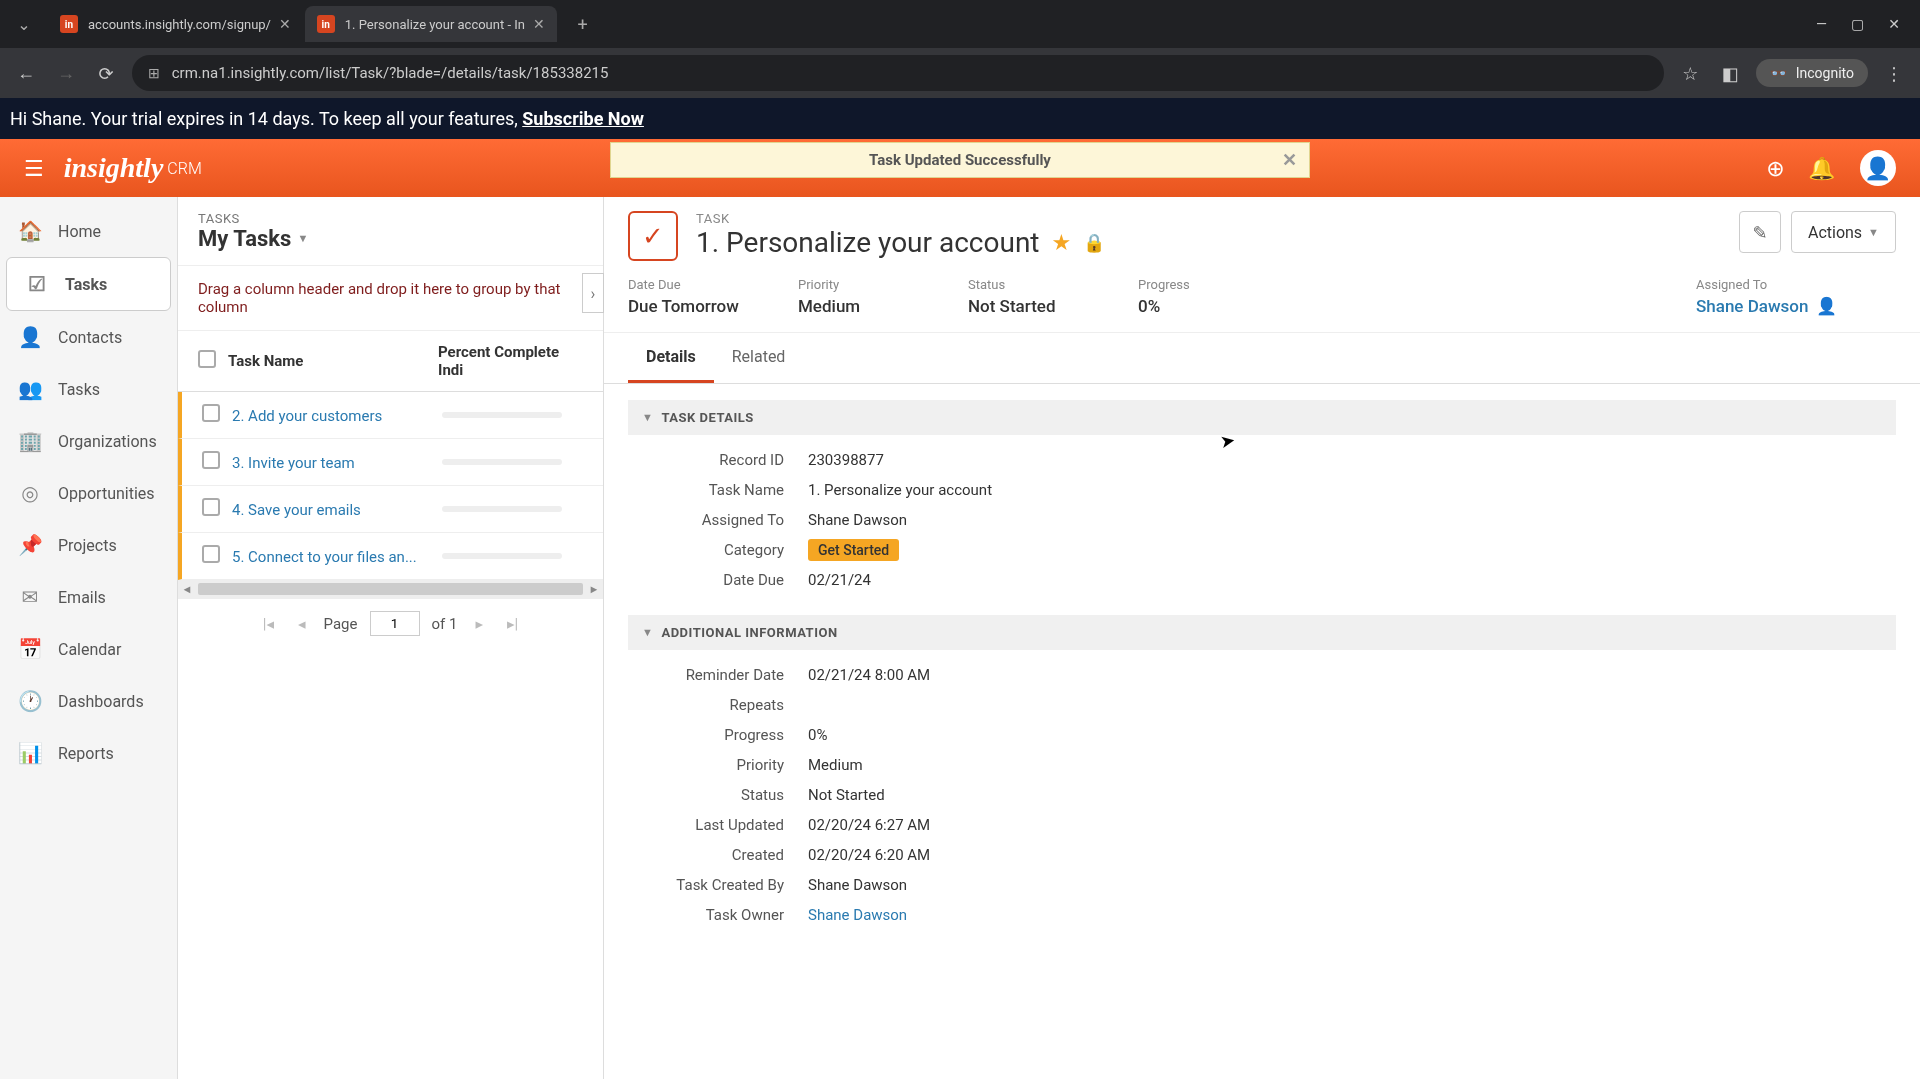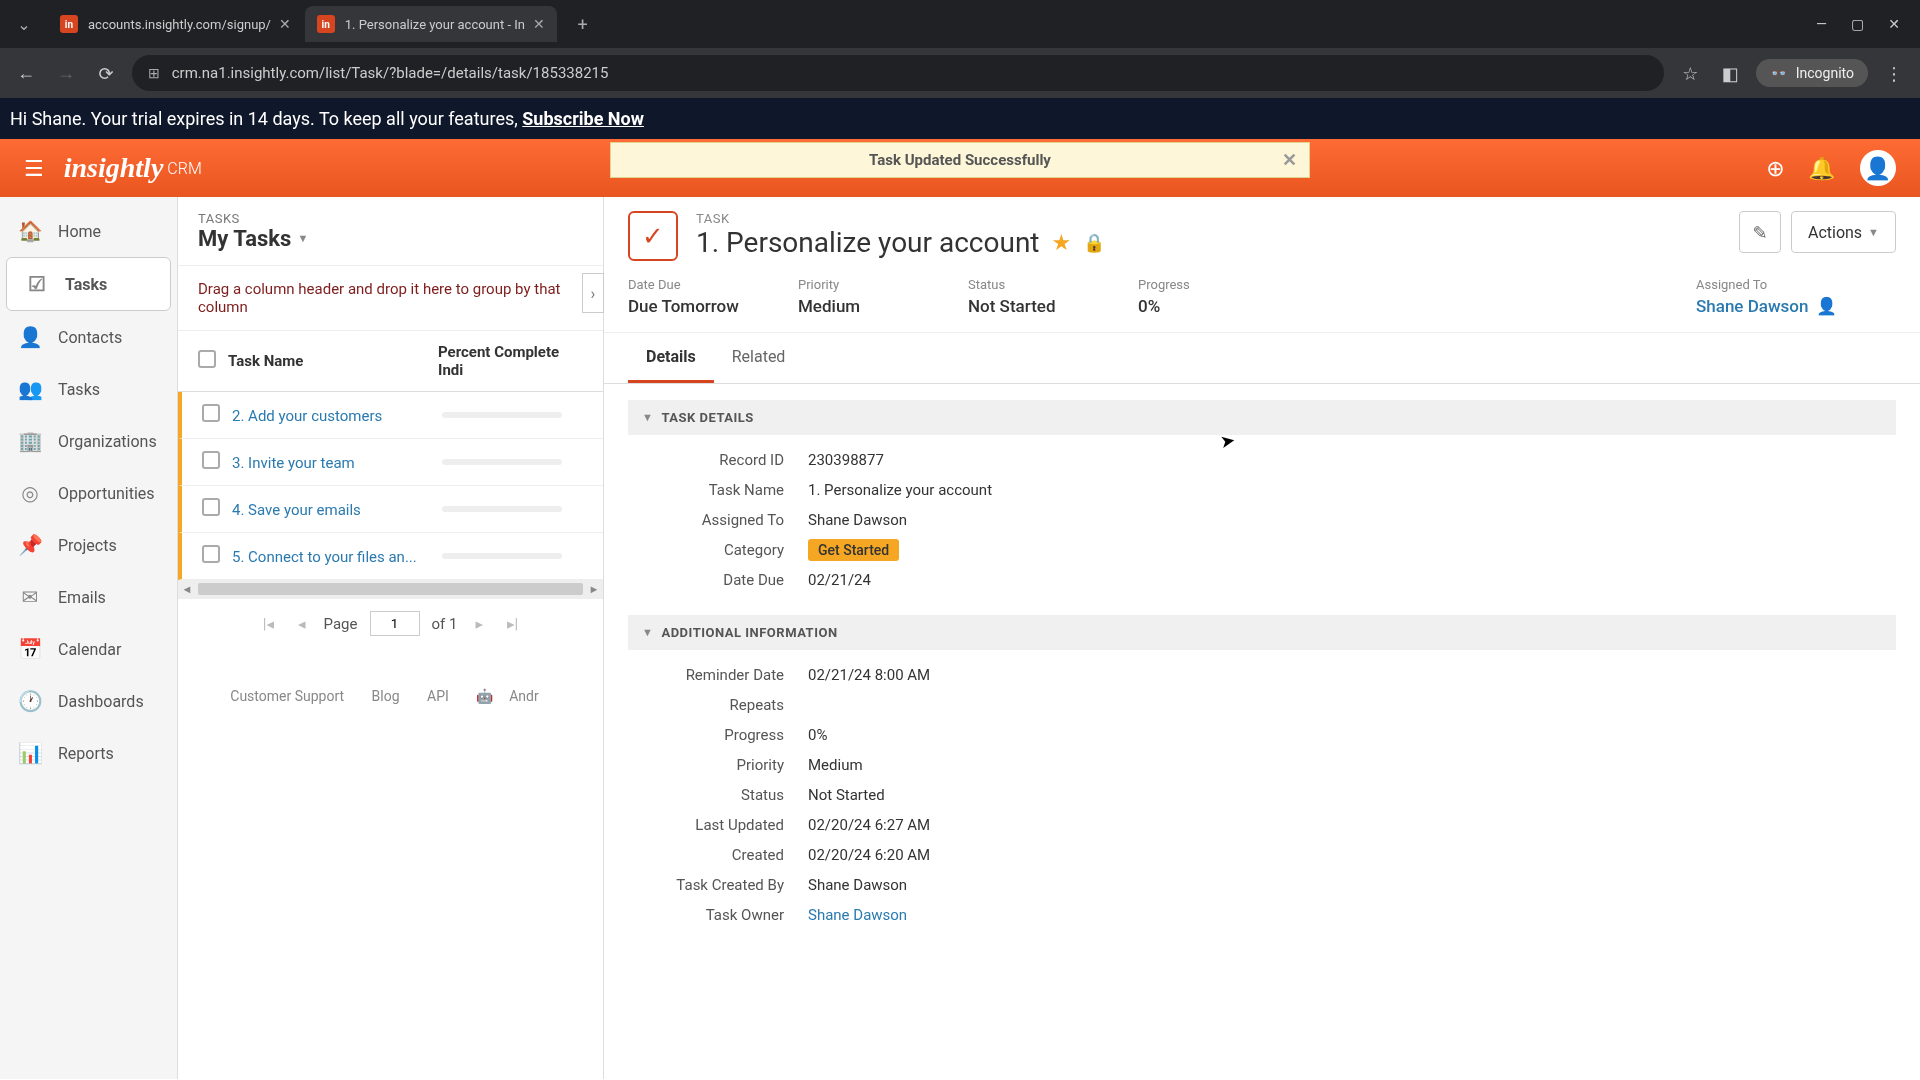--- a/index.html
+++ b/index.html
@@ -271,26 +271,20 @@
       </div>
       <div class="pagination">
         <span class="pag-btn">|◂</span>
         <span class="pag-btn">◂</span>
         <span>Page</span>
         <input class="page-input" value="1" style="">
         <span>of 1</span>
         <span class="pag-btn">▸</span>
         <span class="pag-btn">▸|</span>
       </div>
-      <div class="footer-links">
-        <span>Customer Support</span>
-        <span>Blog</span>
-        <span>API</span>
-        <span>🤖 <span>Andr</span></span>
-      </div>
     </div>
 
     <div class="detail-panel">
       <div class="detail-header">
         <div class="task-icon">✓</div>
         <div class="detail-title-block">
           <div class="detail-category">TASK</div>
           <div class="detail-title">
             <span>1. Personalize your account</span>
             <span class="star-icon">★</span>

